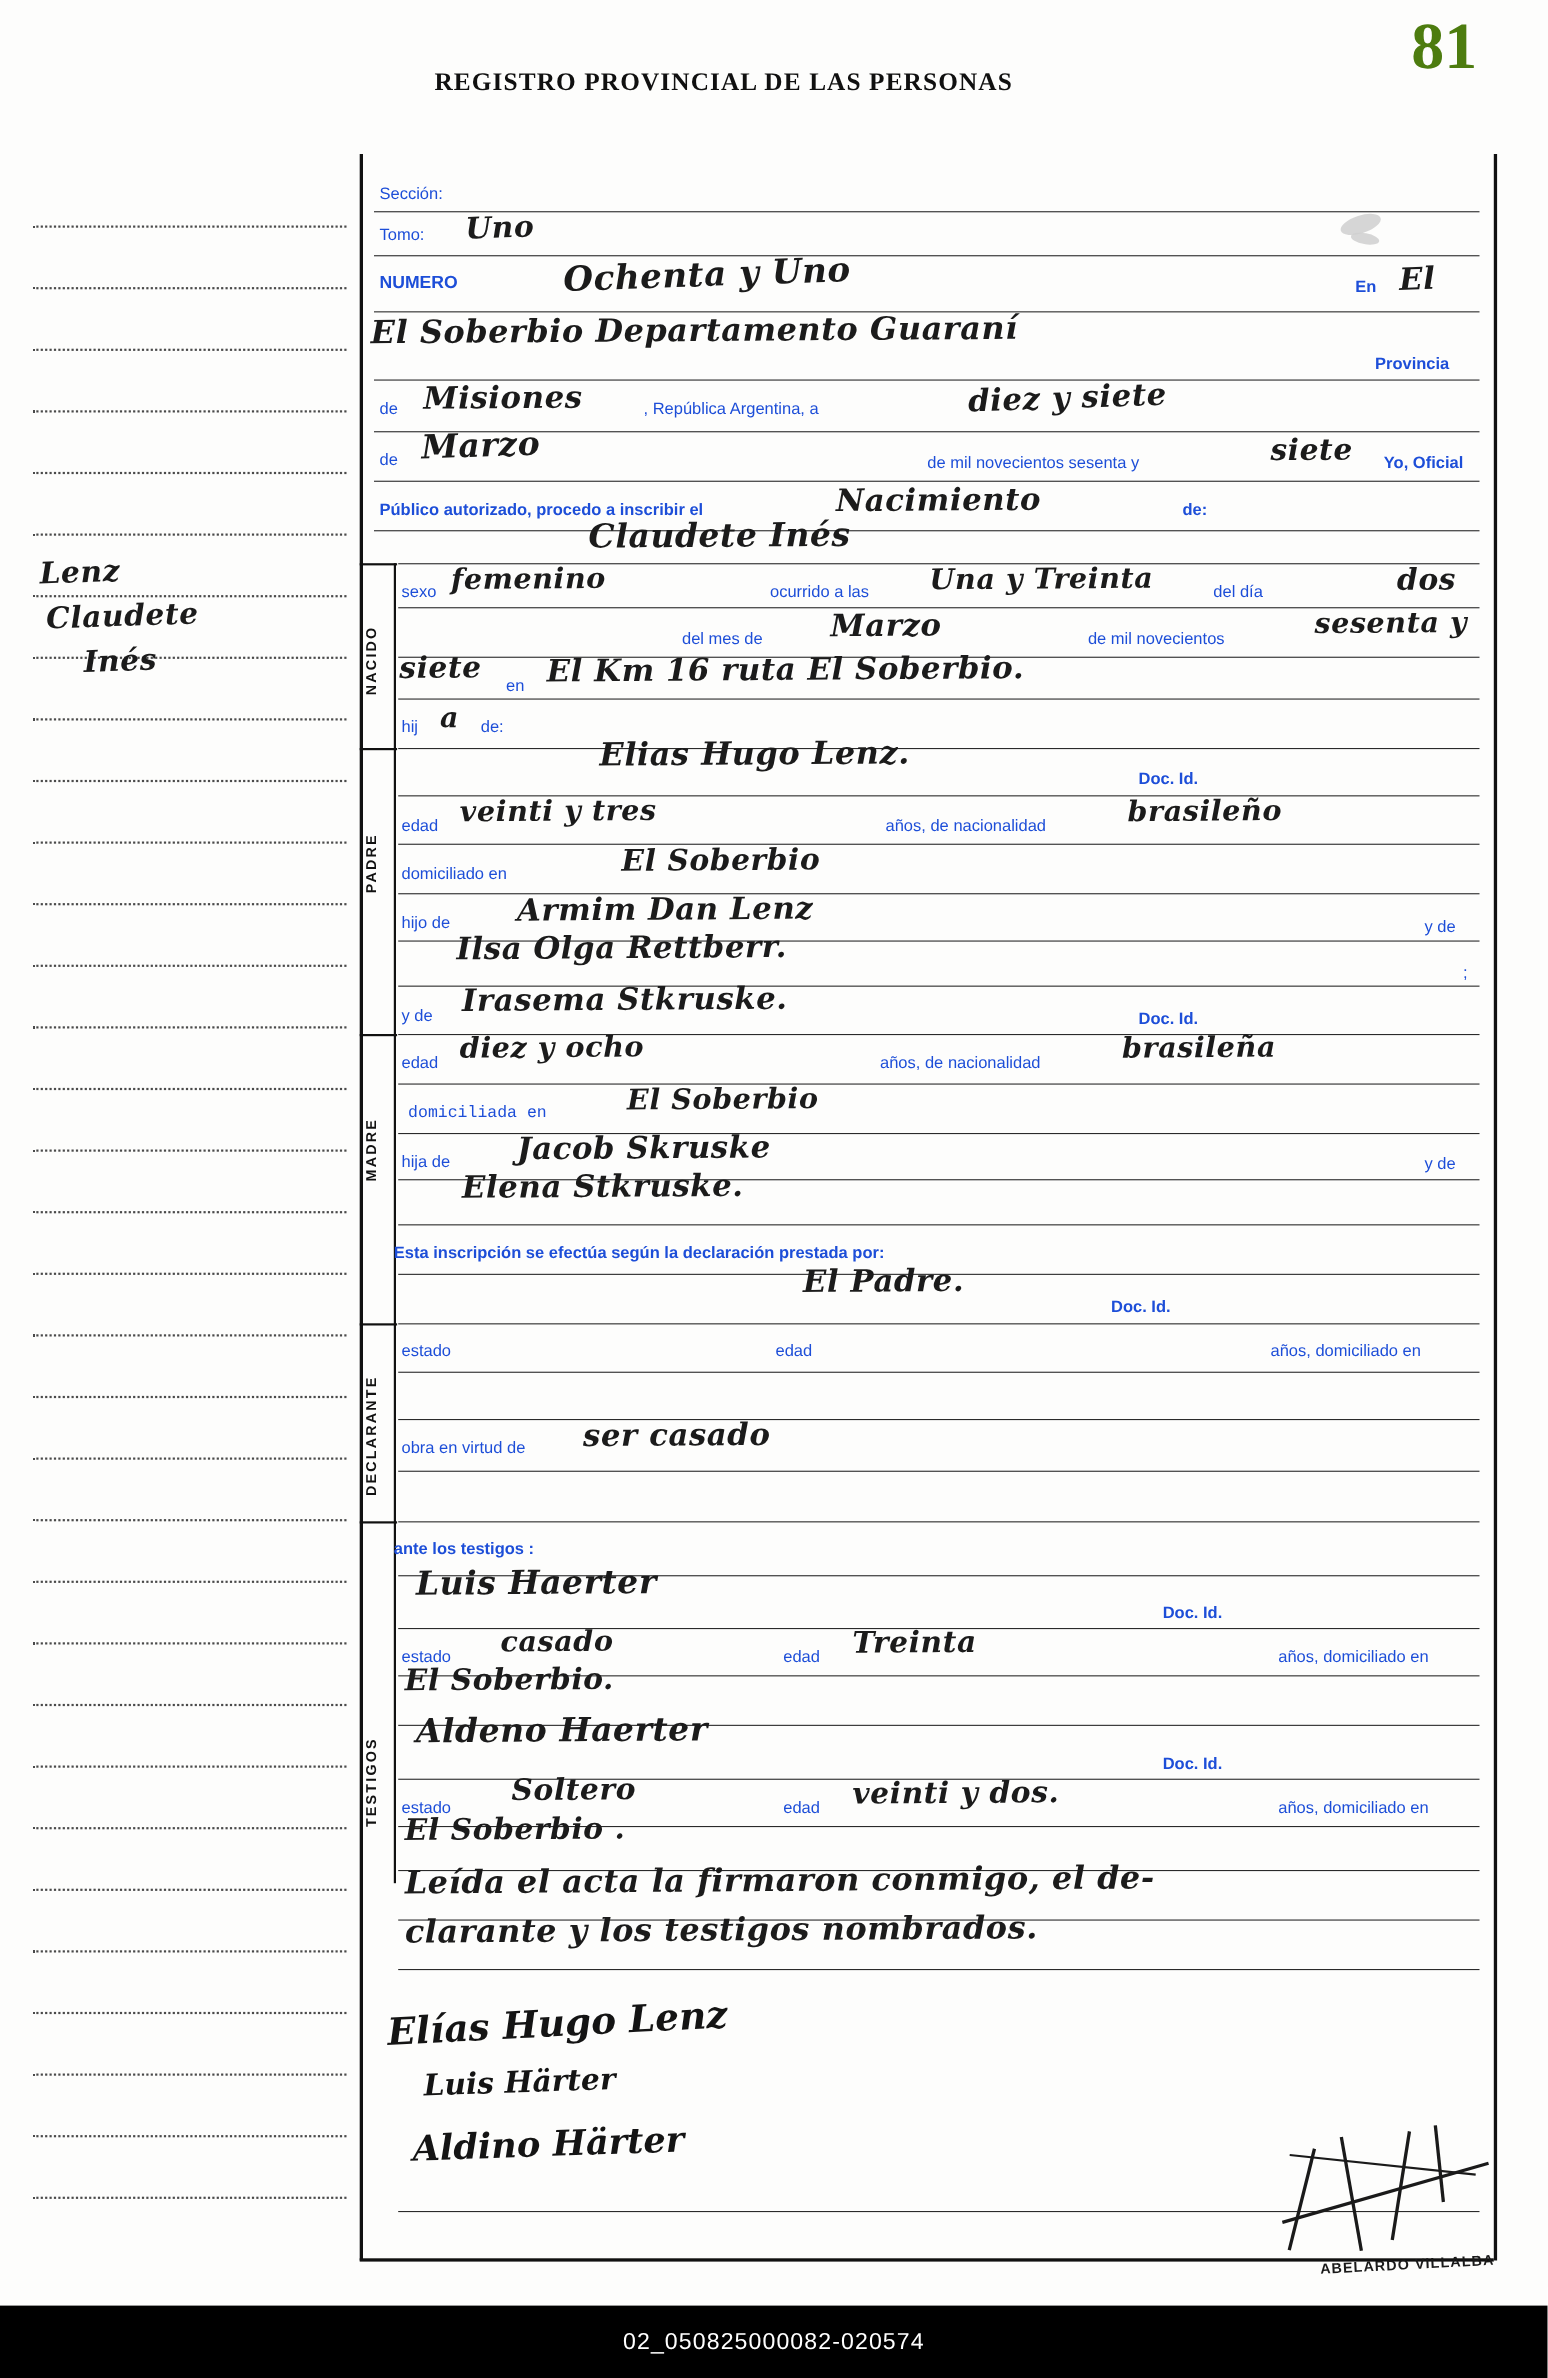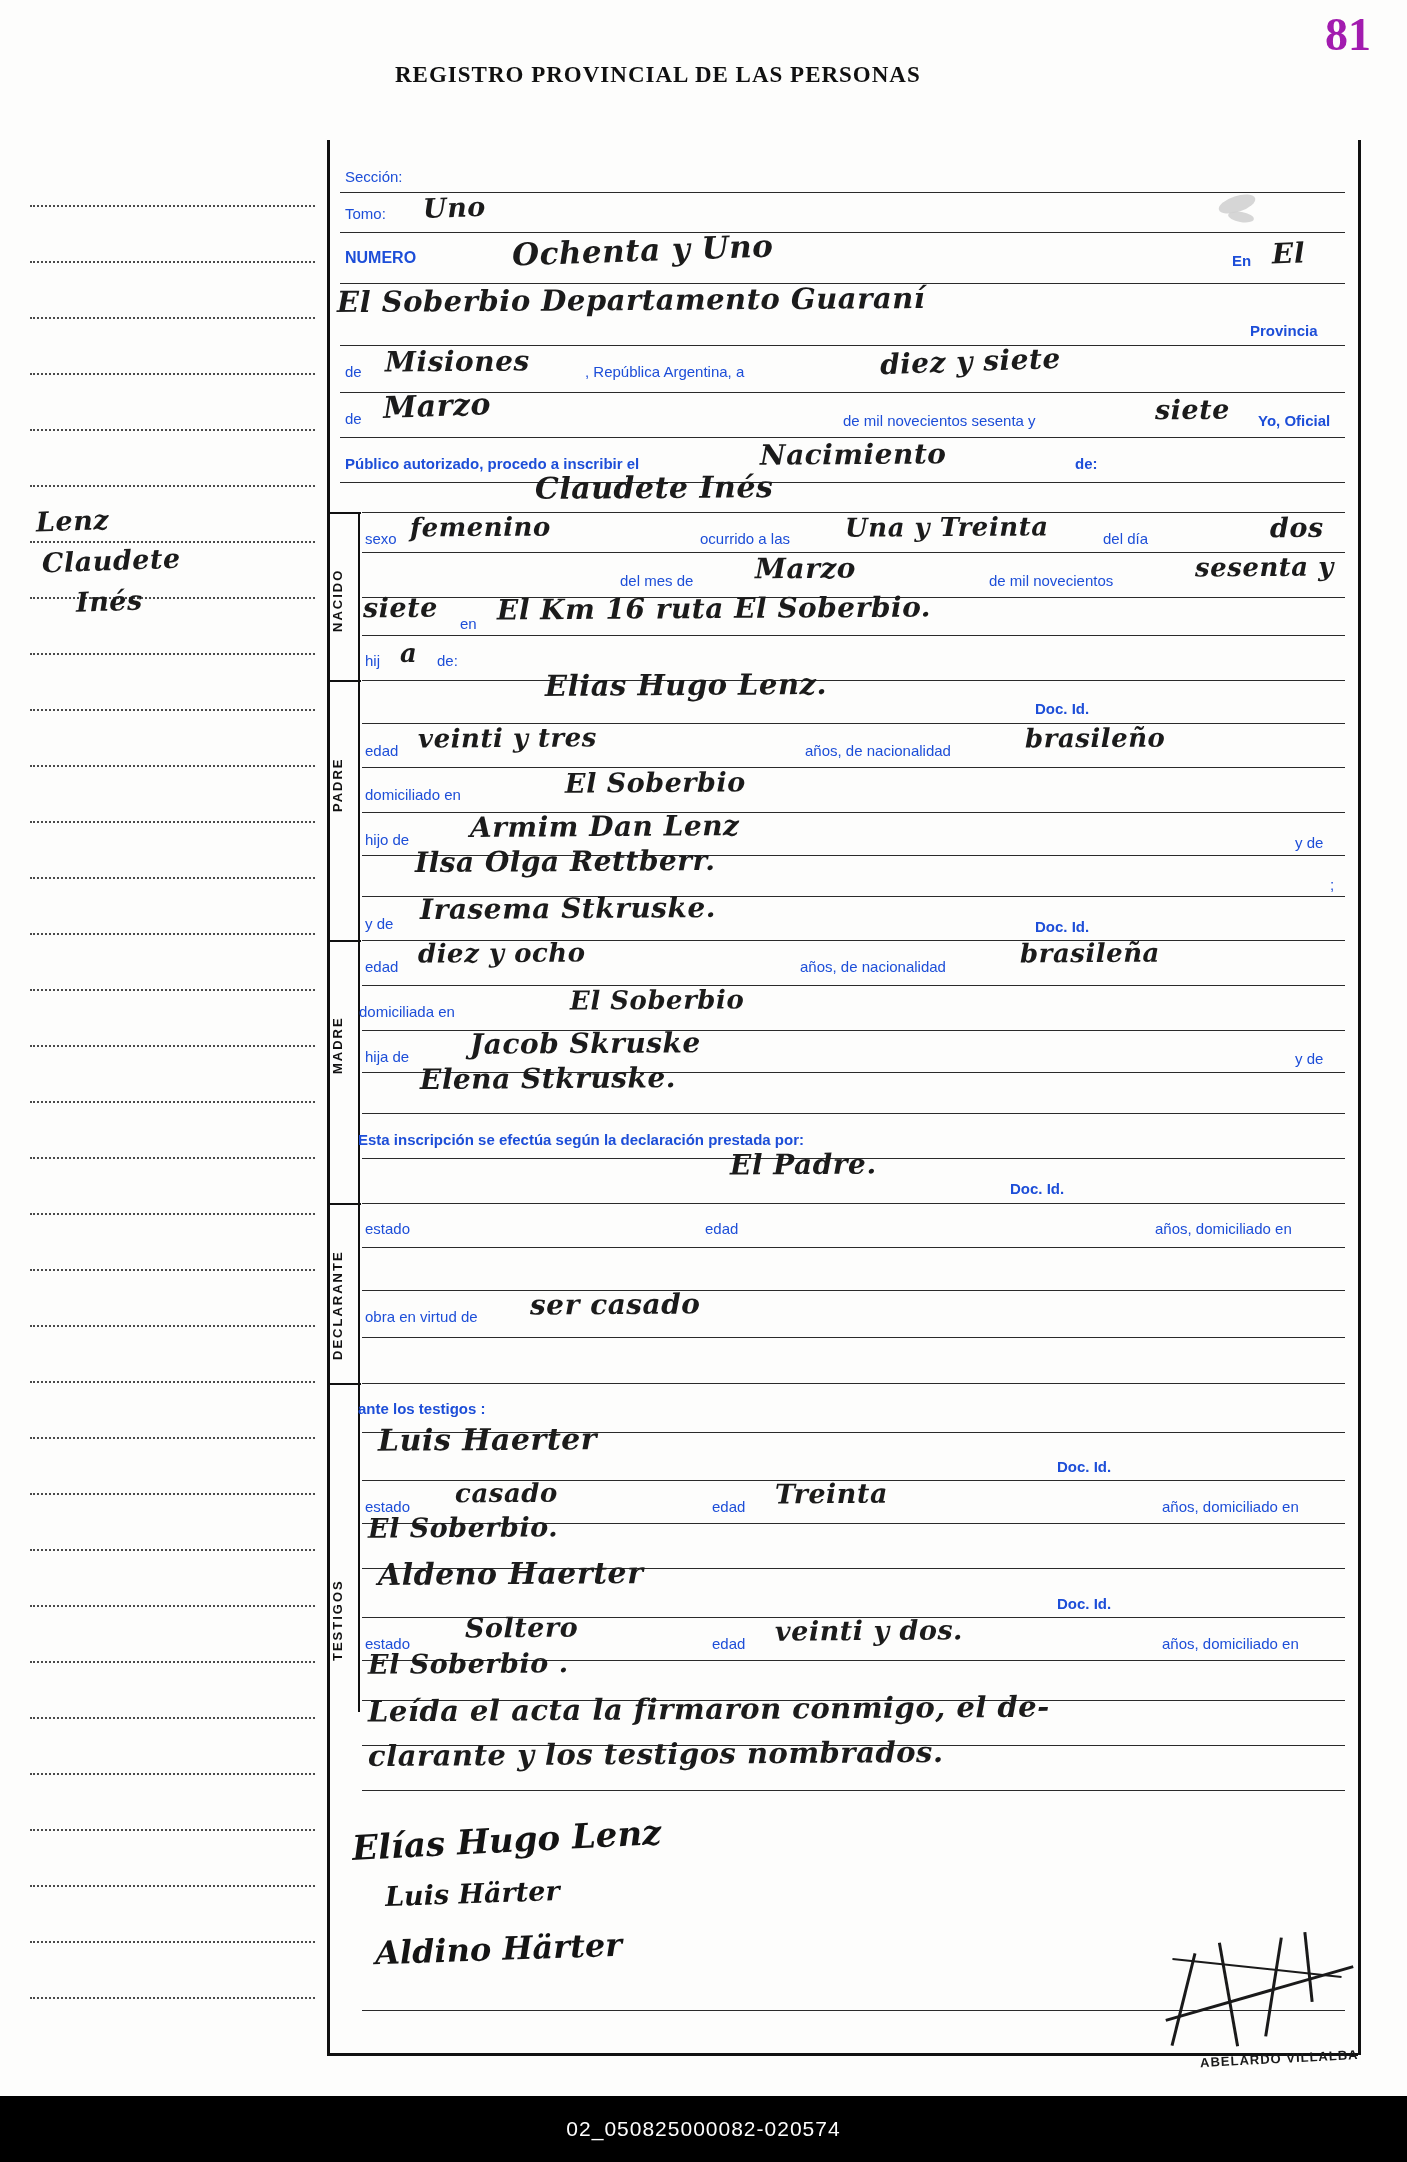--- a/index.html
+++ b/index.html
@@ -42,26 +42,26 @@
     font-size: 15px;
     white-space: nowrap;
   }
   .pr.b { font-weight: bold; }
 
   .abs { position: absolute; }
 
   
   #page-number {
     position: absolute;
-    right: 36px;
+    right: 64px;
     top: 8px;
     font-family: "Liberation Serif", serif;
-    font-size: 46px;
+    font-size: 60px;
     font-weight: bold;
-    color: #a21caf;
+    color: #4d7c0f;
   }
 
   
   #doc-title {
     position: absolute;
     left: 395px;
     top: 62px;
     font-family: "Liberation Serif", serif;
     font-weight: bold;
     font-size: 23px;
@@ -407,21 +407,21 @@
 
     <div class="sec-div" style="top:940px;"></div>
     <div class="sec-label" style="top:960px; height:170px;">MADRE</div>
 
     <span class="pr abs" style="left:365px; top:958px;">edad</span>
     <span class="hw abs s0" style="left:418px; top:938px; font-size:26px;">diez y ocho</span>
     <span class="pr abs" style="left:800px; top:958px;">años, de nacionalidad</span>
     <span class="hw abs s0" style="left:1020px; top:938px; font-size:26px;">brasileña</span>
     <div class="formline short" style="top:985px;"></div>
 
-    <span class="pr abs" style="left:359px; top:1003px;">domiciliada en</span>
+    <span class="pr abs" style="left:371px; top:1003px;font-family:Liberation Mono, monospace;">domiciliada en</span>
     <span class="hw abs s0" style="left:570px; top:985px; font-size:26px;">El Soberbio</span>
     <div class="formline short" style="top:1030px;"></div>
 
     <span class="pr abs" style="left:365px; top:1048px;">hija de</span>
     <span class="hw abs s0" style="left:470px; top:1027px; font-size:28px;">Jacob Skruske</span>
     <span class="pr abs" style="left:1295px; top:1050px;">y de</span>
     <div class="formline short" style="top:1072px;"></div>
 
     <span class="hw abs s0" style="left:420px; top:1062px; font-size:28px;">Elena Stkruske.</span>
     <div class="formline short" style="top:1113px;"></div>

